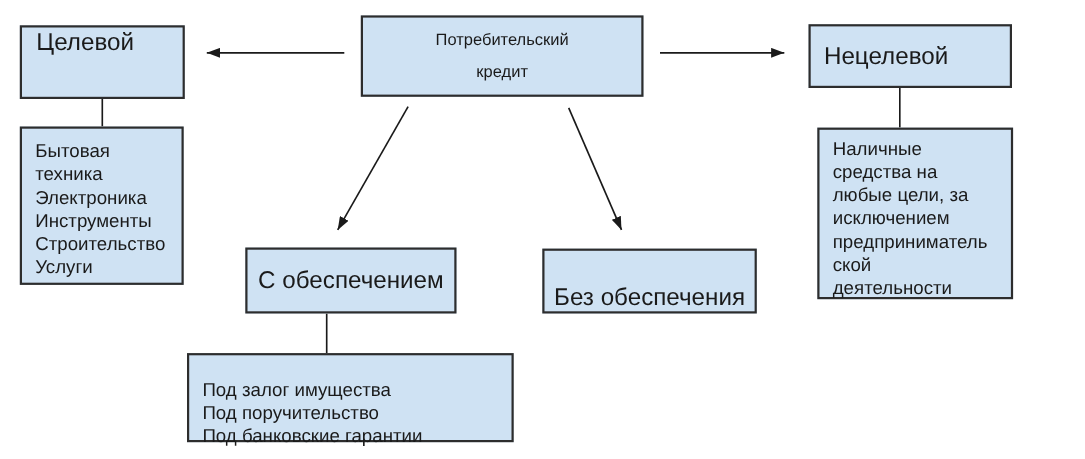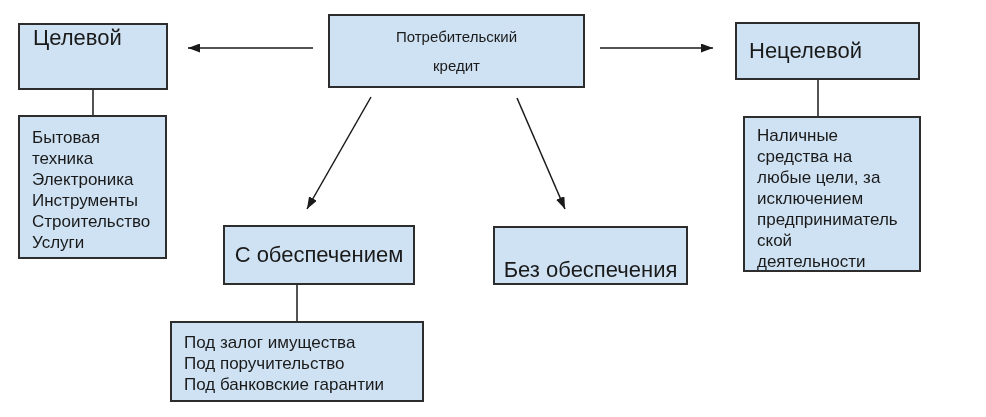--- a/index.html
+++ b/index.html
@@ -74,22 +74,22 @@
   }
   .node-targeted-details {
     left: 18px; top: 115px; width: 149px; height: 144px;
     padding: 10px 12px;
   }
   .node-nontargeted-details {
     left: 743px; top: 116px; width: 178px; height: 156px;
     padding: 7px 12px;
   }
   .node-secured-details {
-    left: 170px; top: 321px; width: 254px; height: 81px;
-    padding: 9px 12px;
+    left: 170px; top: 321px; width: 297px; height: 81px;
+    padding: 21px 12px;
   }
 </style>
 </head>
 <body>
 
 <div class="canvas">
 
   <svg class="connectors" width="986" height="417" viewBox="0 0 986 417" aria-hidden="true">
     <defs>
       <marker id="arrow" markerUnits="userSpaceOnUse" markerWidth="13" markerHeight="9" refX="12" refY="4.5" orient="auto">

